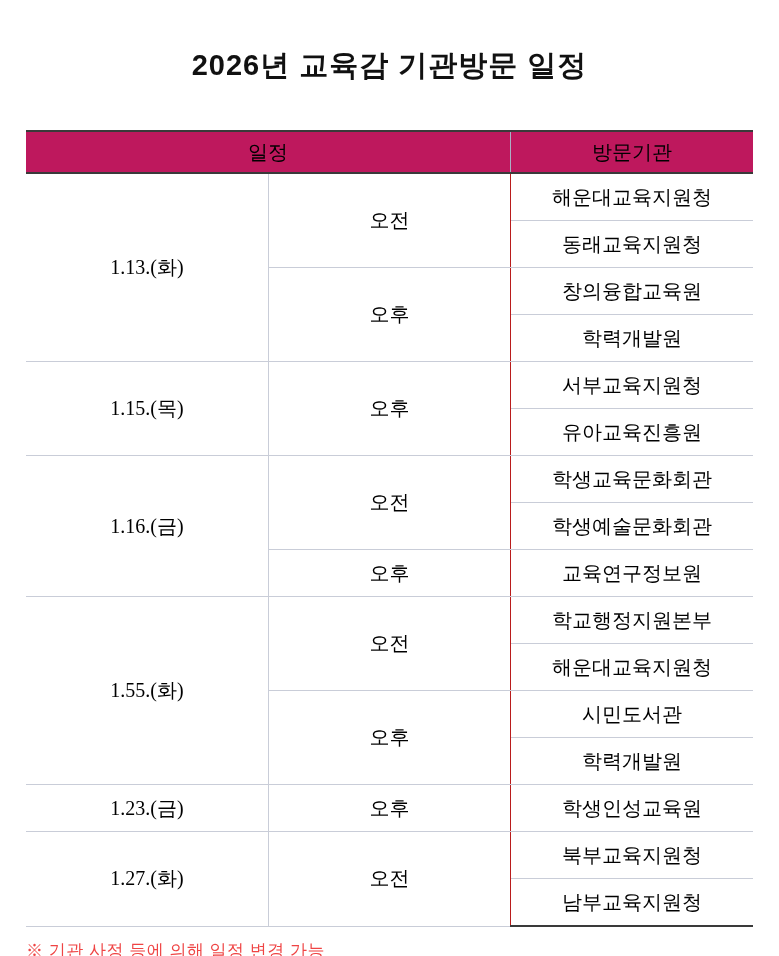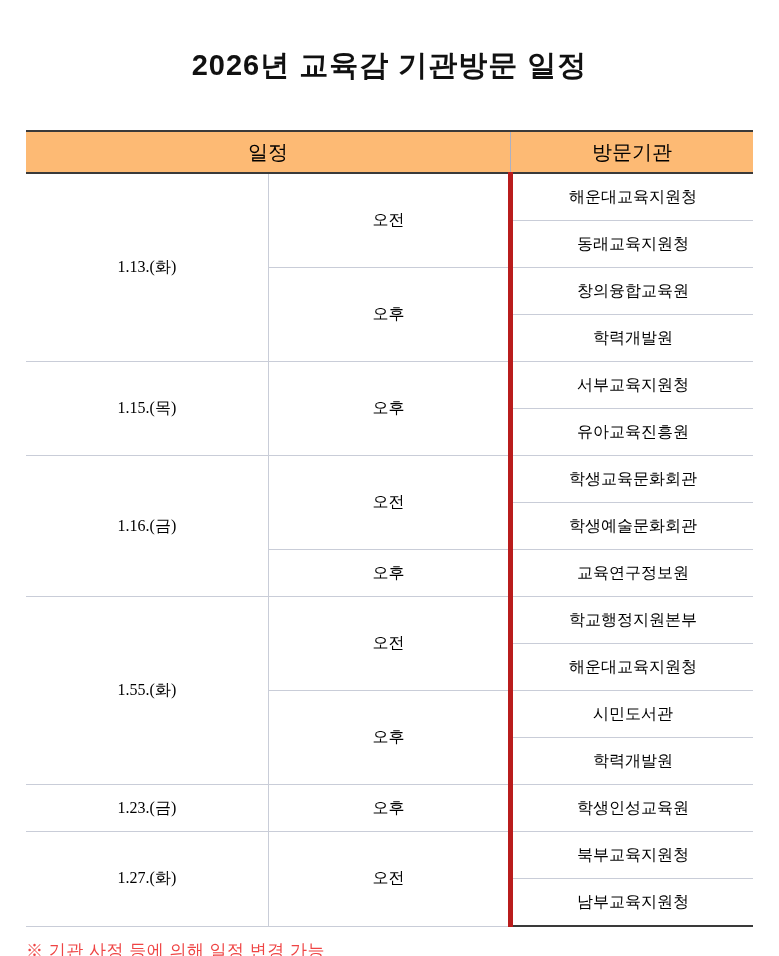--- a/index.html
+++ b/index.html
@@ -42,43 +42,43 @@
   table.schedule th,
   table.schedule td {
     text-align: center;
     vertical-align: middle;
     padding: 0;
     border-left: none;
     border-right: none;
   }
   
   thead th {
-    background: #fdba74;
+    background: #be185d;
     font-weight: normal;
     height: 40px;
     border-top: 2.2px solid #3a3a3a;
     border-bottom: 2.2px solid #3a3a3a;
     font-size: 20px;
   }
   thead th.col-sep {
     border-left: 1px solid #aab0c4;
   }
   
   tbody td {
     height: 46px;
     border-bottom: 1px solid #c9cdd8;
-    font-size: 16px;
+    font-size: 20px;
   }
   tbody td.date-cell {
     width: 180px;
     border-right: 1px solid #c9cdd8;
   }
   tbody td.time-cell {
     width: 130px;
-    border-right: 5px solid #b91c1c;
+    border-right: 1px solid #b91c1c;
   }
   tbody td.org-cell {
     width: 417px;
   }
   tr.group-start td {
     border-top: 1px solid #9aa0b0;
   }
   tbody tr:last-child td {
     border-bottom: 2.2px solid #3a3a3a;
   }

